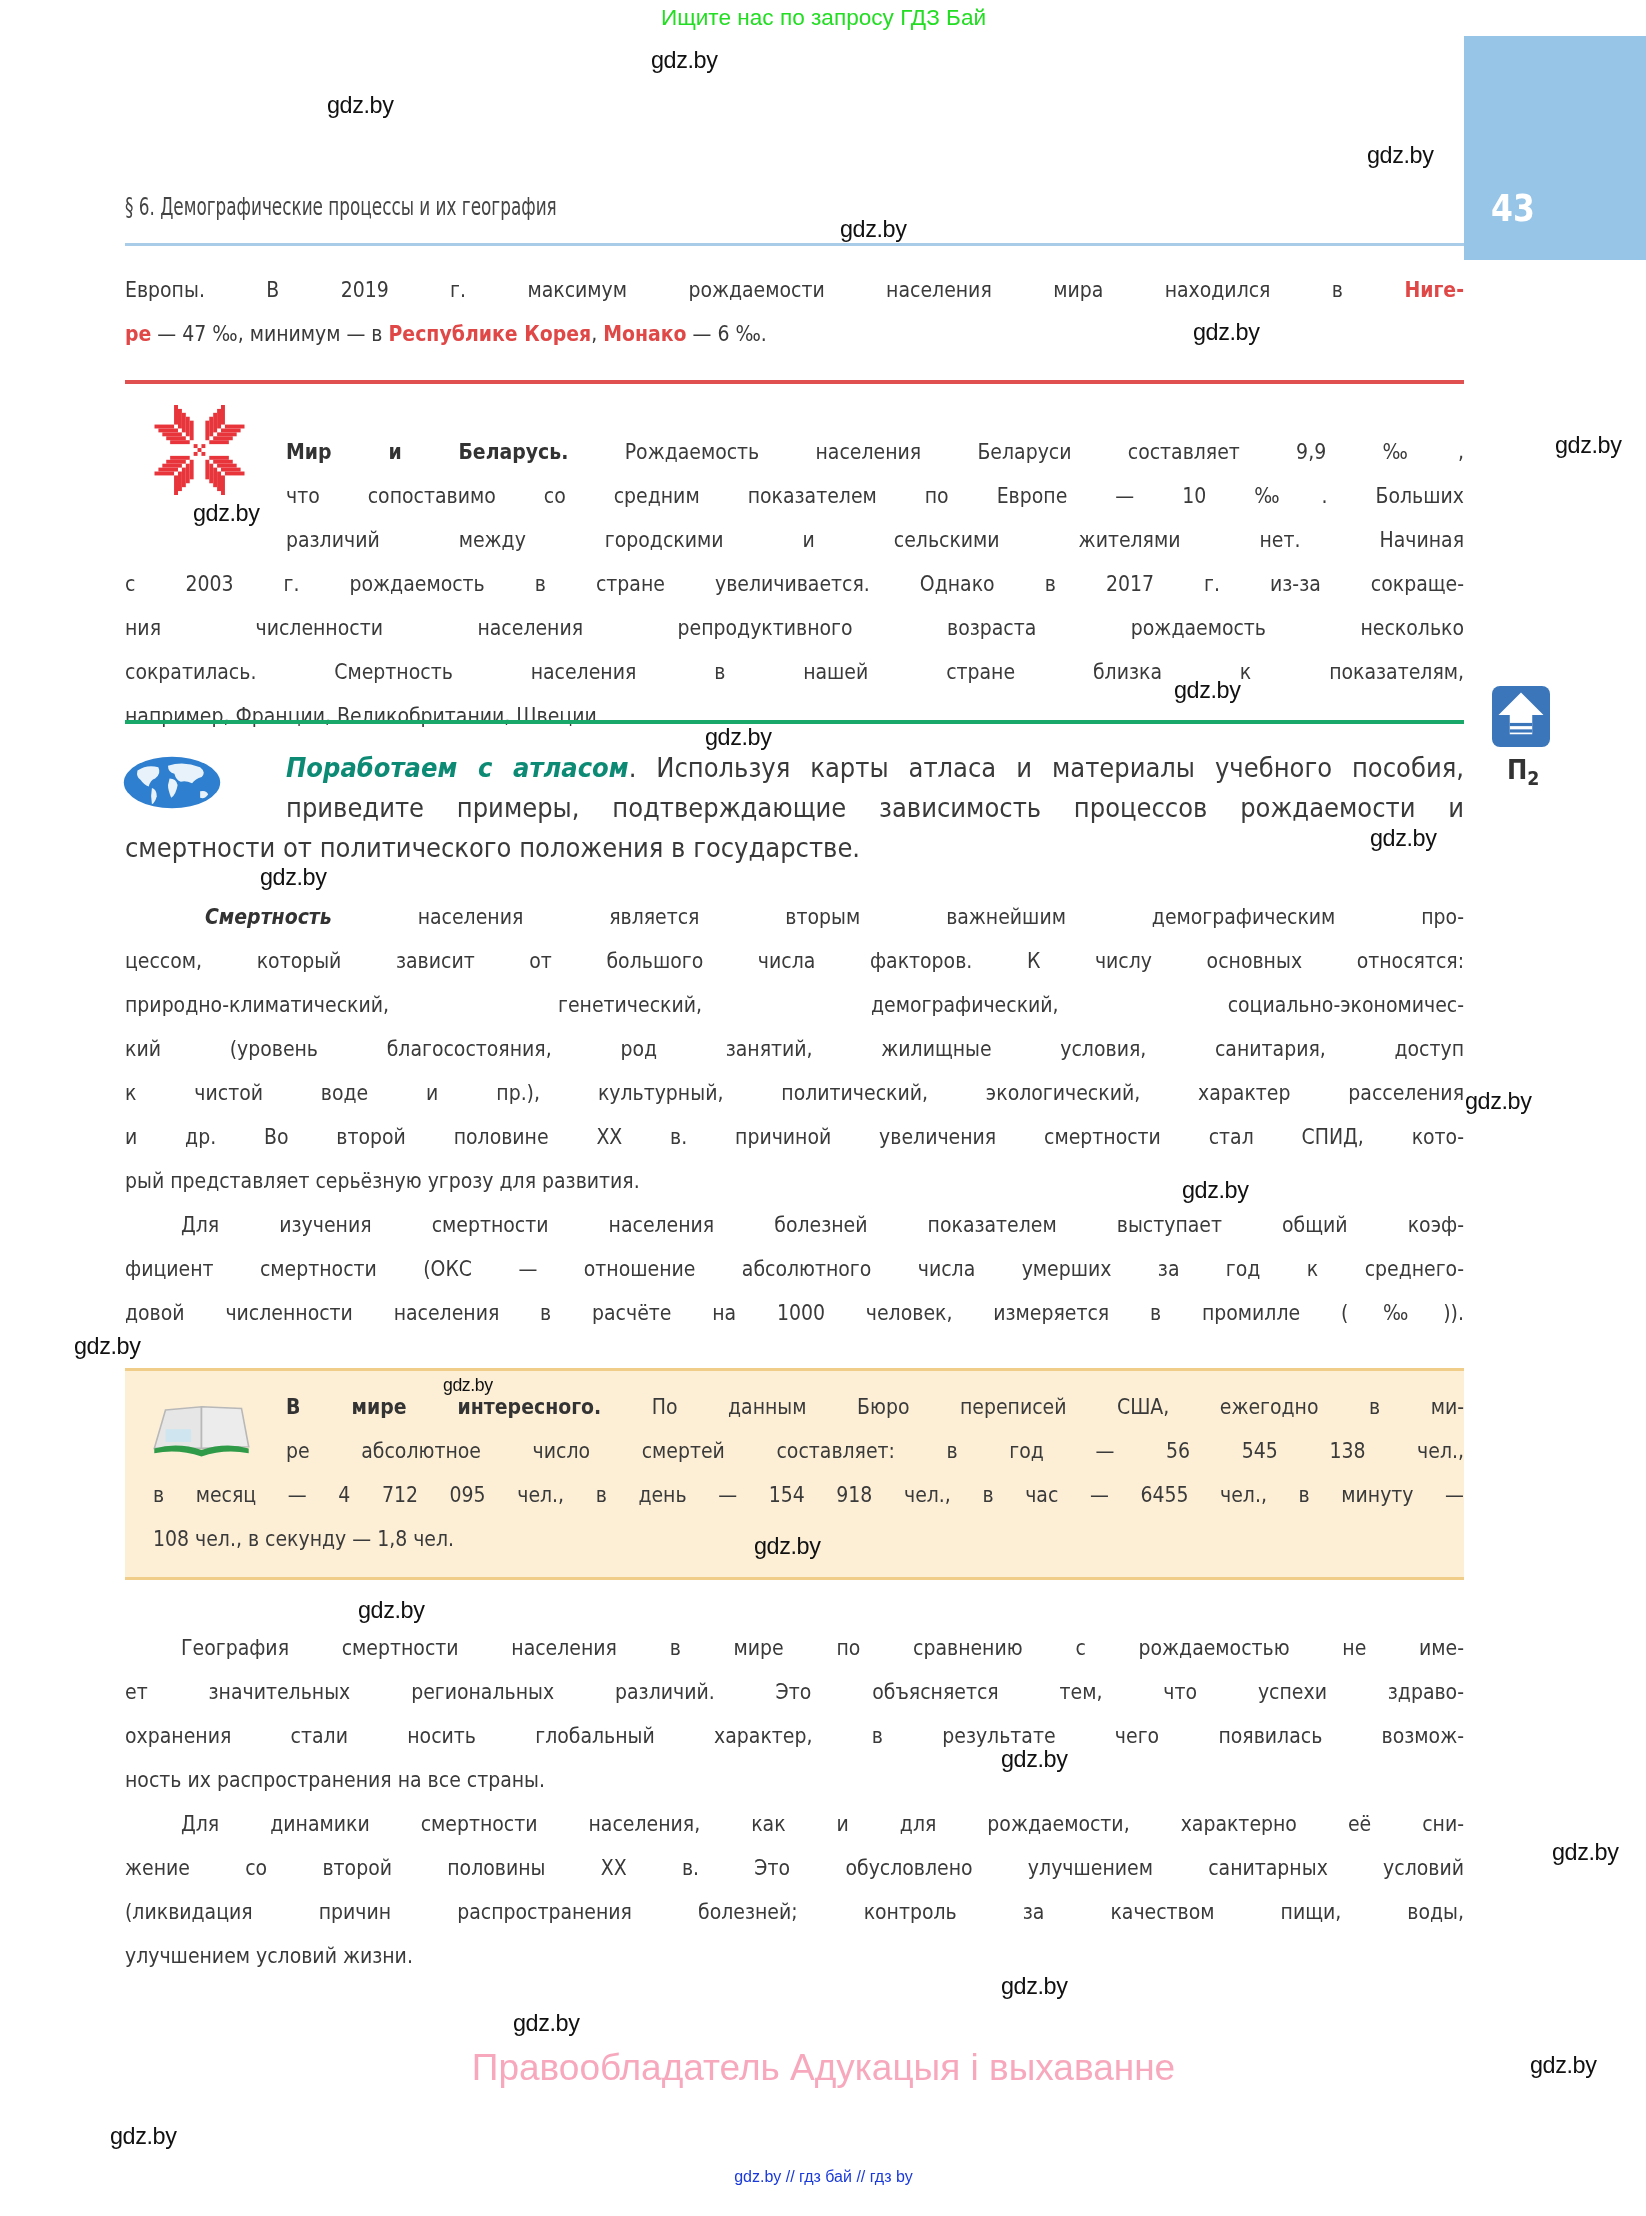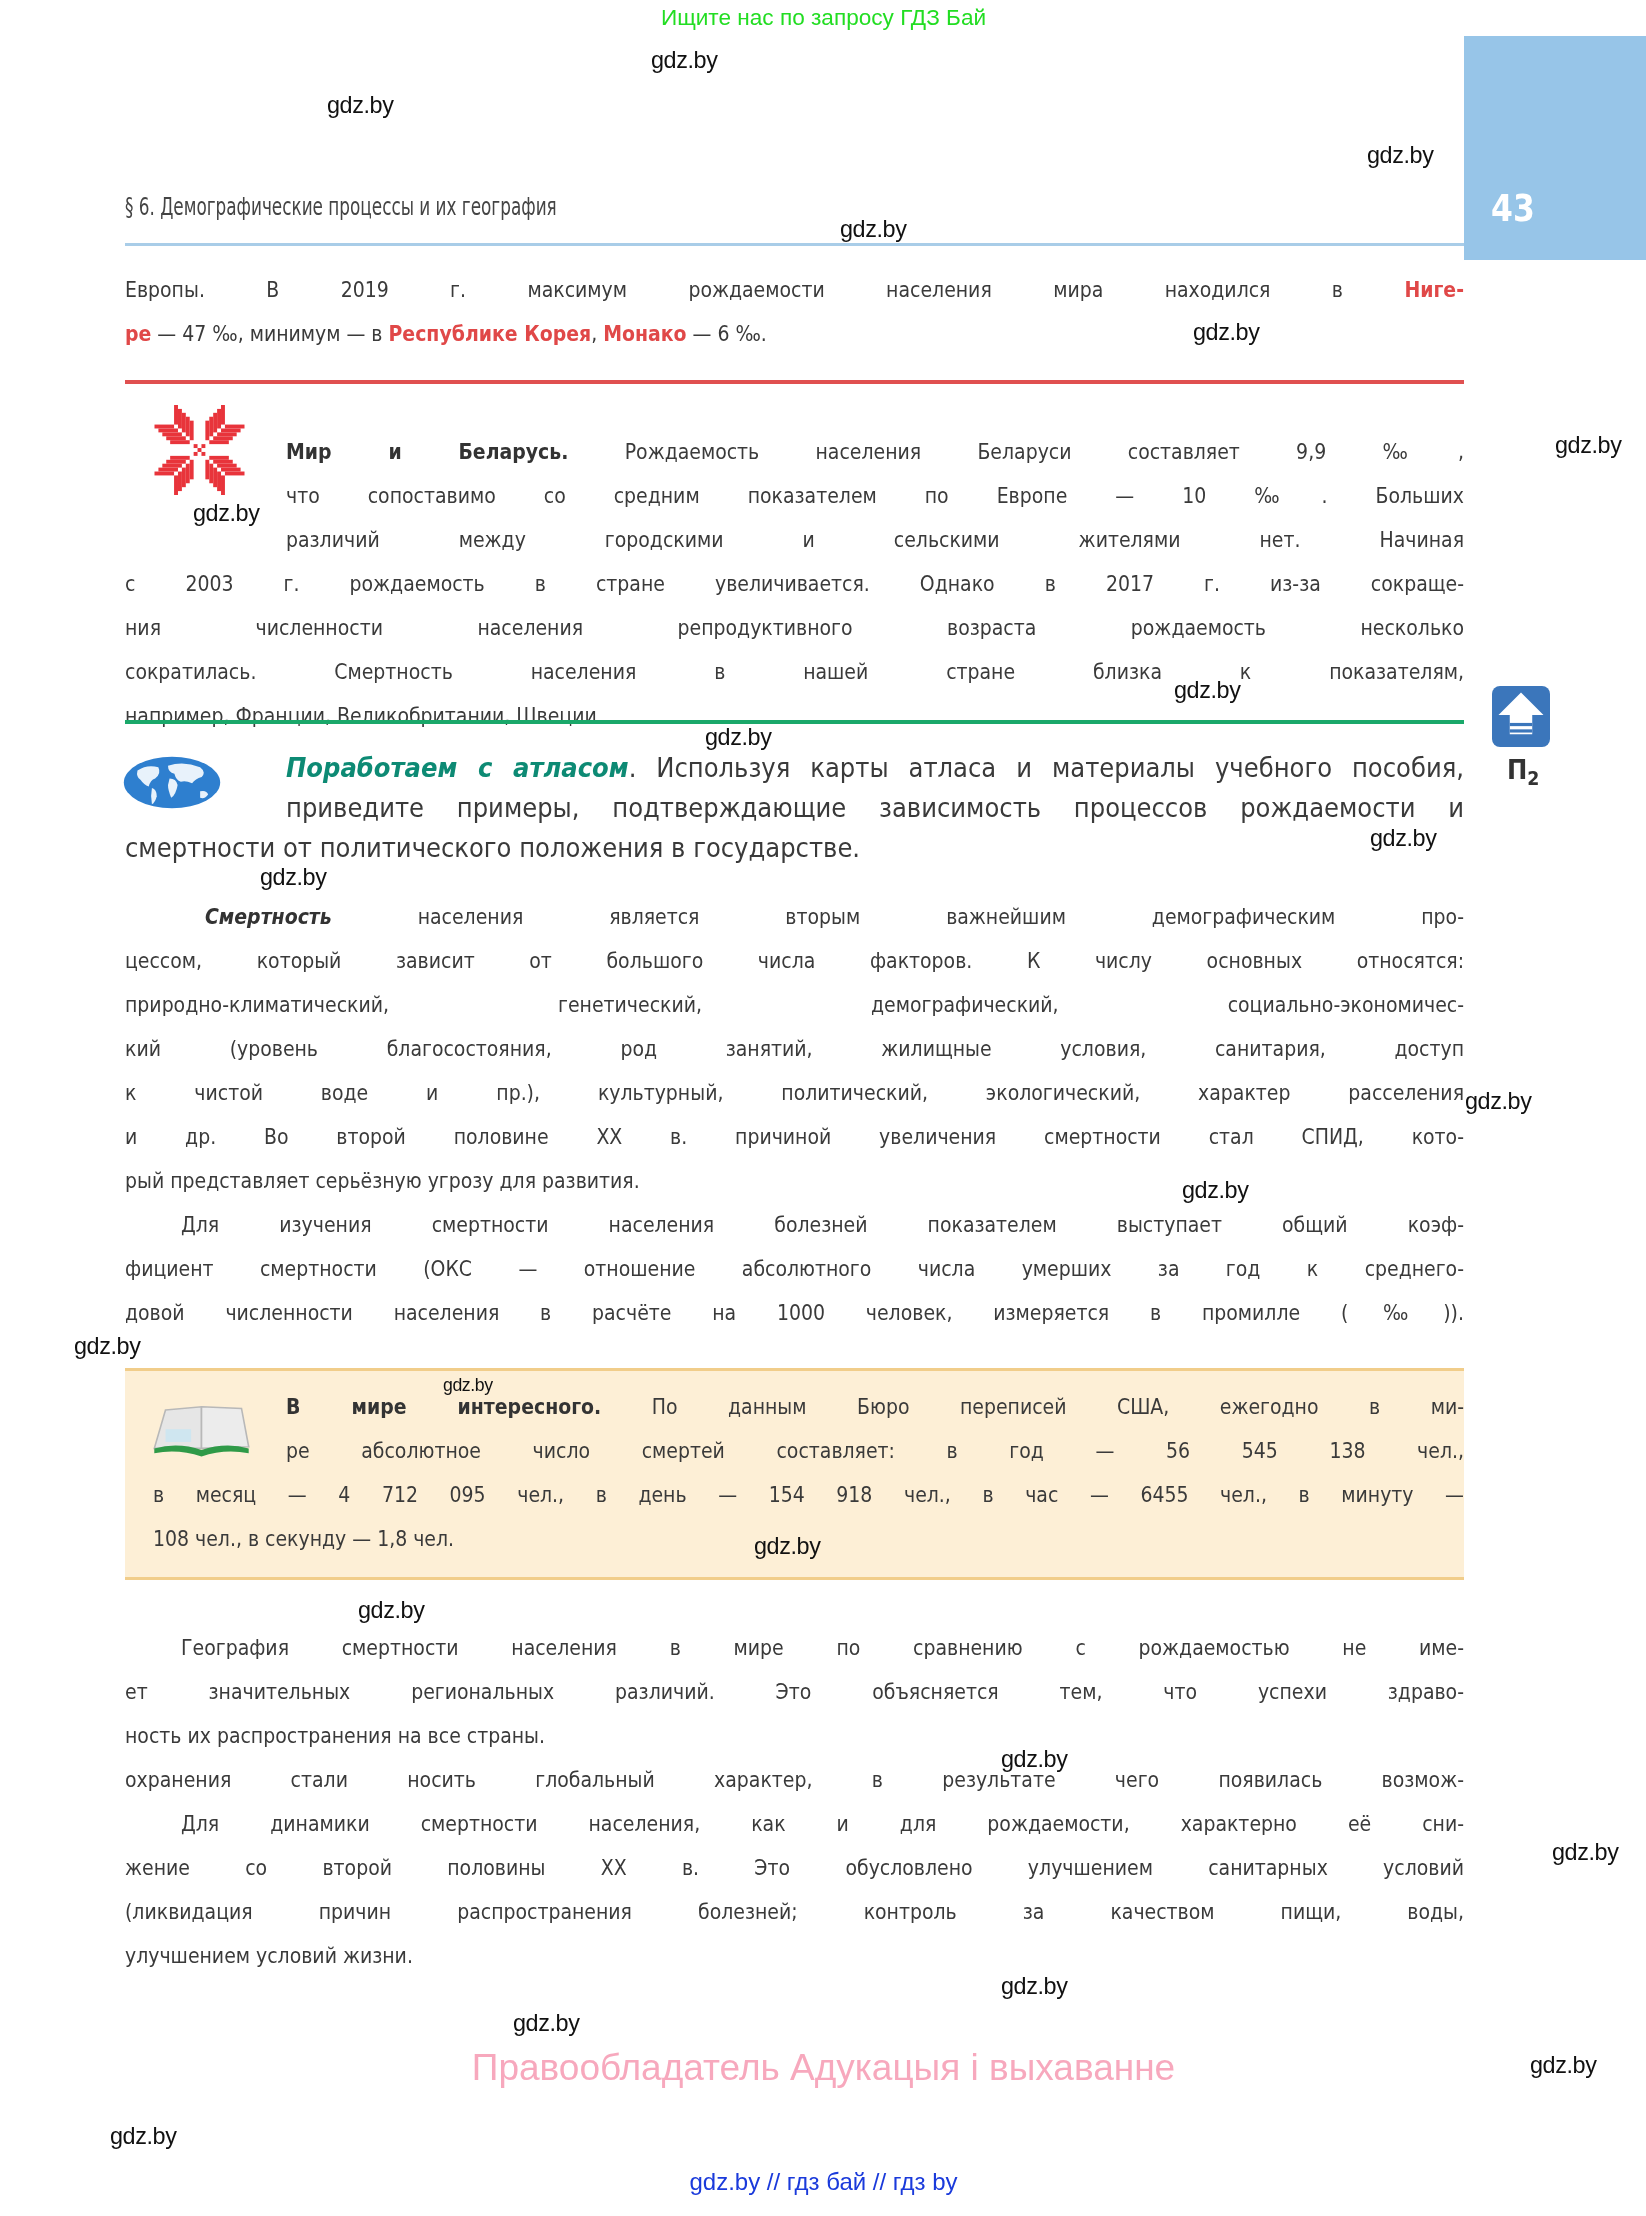--- a/index.html
+++ b/index.html
@@ -20,21 +20,21 @@
   .line.last { text-align-last:left; }
   .indent { padding-left:56px; }
   .red-b { color:#e04848; font-weight:bold; }
   .dark-b { color:#333; font-weight:bold; }
   .teal-bi { color:#0d8a74; font-weight:bold; font-style:italic; }
   .dark-bi { color:#333; font-weight:bold; font-style:italic;margin-left:24px; }
   .rule-red { position:absolute; left:125px; top:380px; width:1339px; height:4px; background:#e05050; }
   .rule-green { position:absolute; left:125px; top:720px; width:1339px; height:4px; background:#1aa86a; }
   .callout { position:absolute; left:125px; top:1368px; width:1339px; height:206px; background:#fdefd6; border-top:3.2px solid #f1cd8a; border-bottom:3.2px solid #f1cd8a; }
   .footer-copy { position:absolute; left:0; width:1647px; top:2047px; text-align:center; font-family:"Liberation Sans",sans-serif; font-size:37px; color:#f7a8bd; }
-  .footer-links { position:absolute; left:0; width:1647px; top:2168px; text-align:center; font-family:"Liberation Sans",sans-serif; font-size:24px; color:#1a3adb; }
+  .footer-links { position:absolute; left:0; width:1647px; top:2168px; text-align:center; font-family:"Liberation Sans",sans-serif; font-size:16px; color:#1a3adb; }
   .p-icon { position:absolute; left:1492px; top:686px; width:58px; height:61px; background:#3b76bb; border-radius:8px; }
   .p-label { position:absolute; left:1507px; top:754px; font-size:27px; font-weight:bold; color:#333; }
   .p-label sub { font-size:19.3px; }
 </style>
 </head>
 <body>
 
 <div class="top-banner">Ищите нас по запросу ГДЗ Бай</div>
 
 <div class="page-tab"></div>
@@ -165,22 +165,22 @@
 <div class="para" style="top:1385px;">
   <span class="line" style="padding-left:161px;"><span class="dark-b">В мире интересного.</span> <span>По данным Бюро переписей США, ежегодно в ми-</span></span>
   <span class="line" style="padding-left:161px;">ре абсолютное число смертей составляет: в год — 56 545 138 чел.,</span>
   <span class="line" style="padding-left:28px;">в месяц — 4 712 095 чел., в день — 154 918 чел., в час — 6455 чел., в минуту —</span>
   <span class="line last" style="padding-left:28px;">108 чел., в секунду — 1,8 чел.</span>
 </div>
 
 <div class="para" style="top:1626px;">
   <span class="line indent">География смертности населения в мире по сравнению с рождаемостью не име-</span>
   <span class="line">ет значительных региональных различий. Это объясняется тем, что успехи здраво-</span>
+  <span class="line">охранения стали носить глобальный характер, в результате чего появилась возмож-</span>
   <span class="line last">ность их распространения на все страны.</span>
-  <span class="line">охранения стали носить глобальный характер, в результате чего появилась возмож-</span>
   <span class="line indent">Для динамики смертности населения, как и для рождаемости, характерно её сни-</span>
   <span class="line">жение со второй половины XX в. Это обусловлено улучшением санитарных условий</span>
   <span class="line">(ликвидация причин распространения болезней; контроль за качеством пищи, воды,</span>
   <span class="line last">улучшением условий жизни.</span>
 </div>
 
 <div class="footer-copy">Правообладатель Адукацыя і выхаванне</div>
 <div class="footer-links">gdz.by  //  гдз бай  //  гдз by</div>
 
 <div class="wm" style="left:651px;top:47px;">gdz.by</div>

